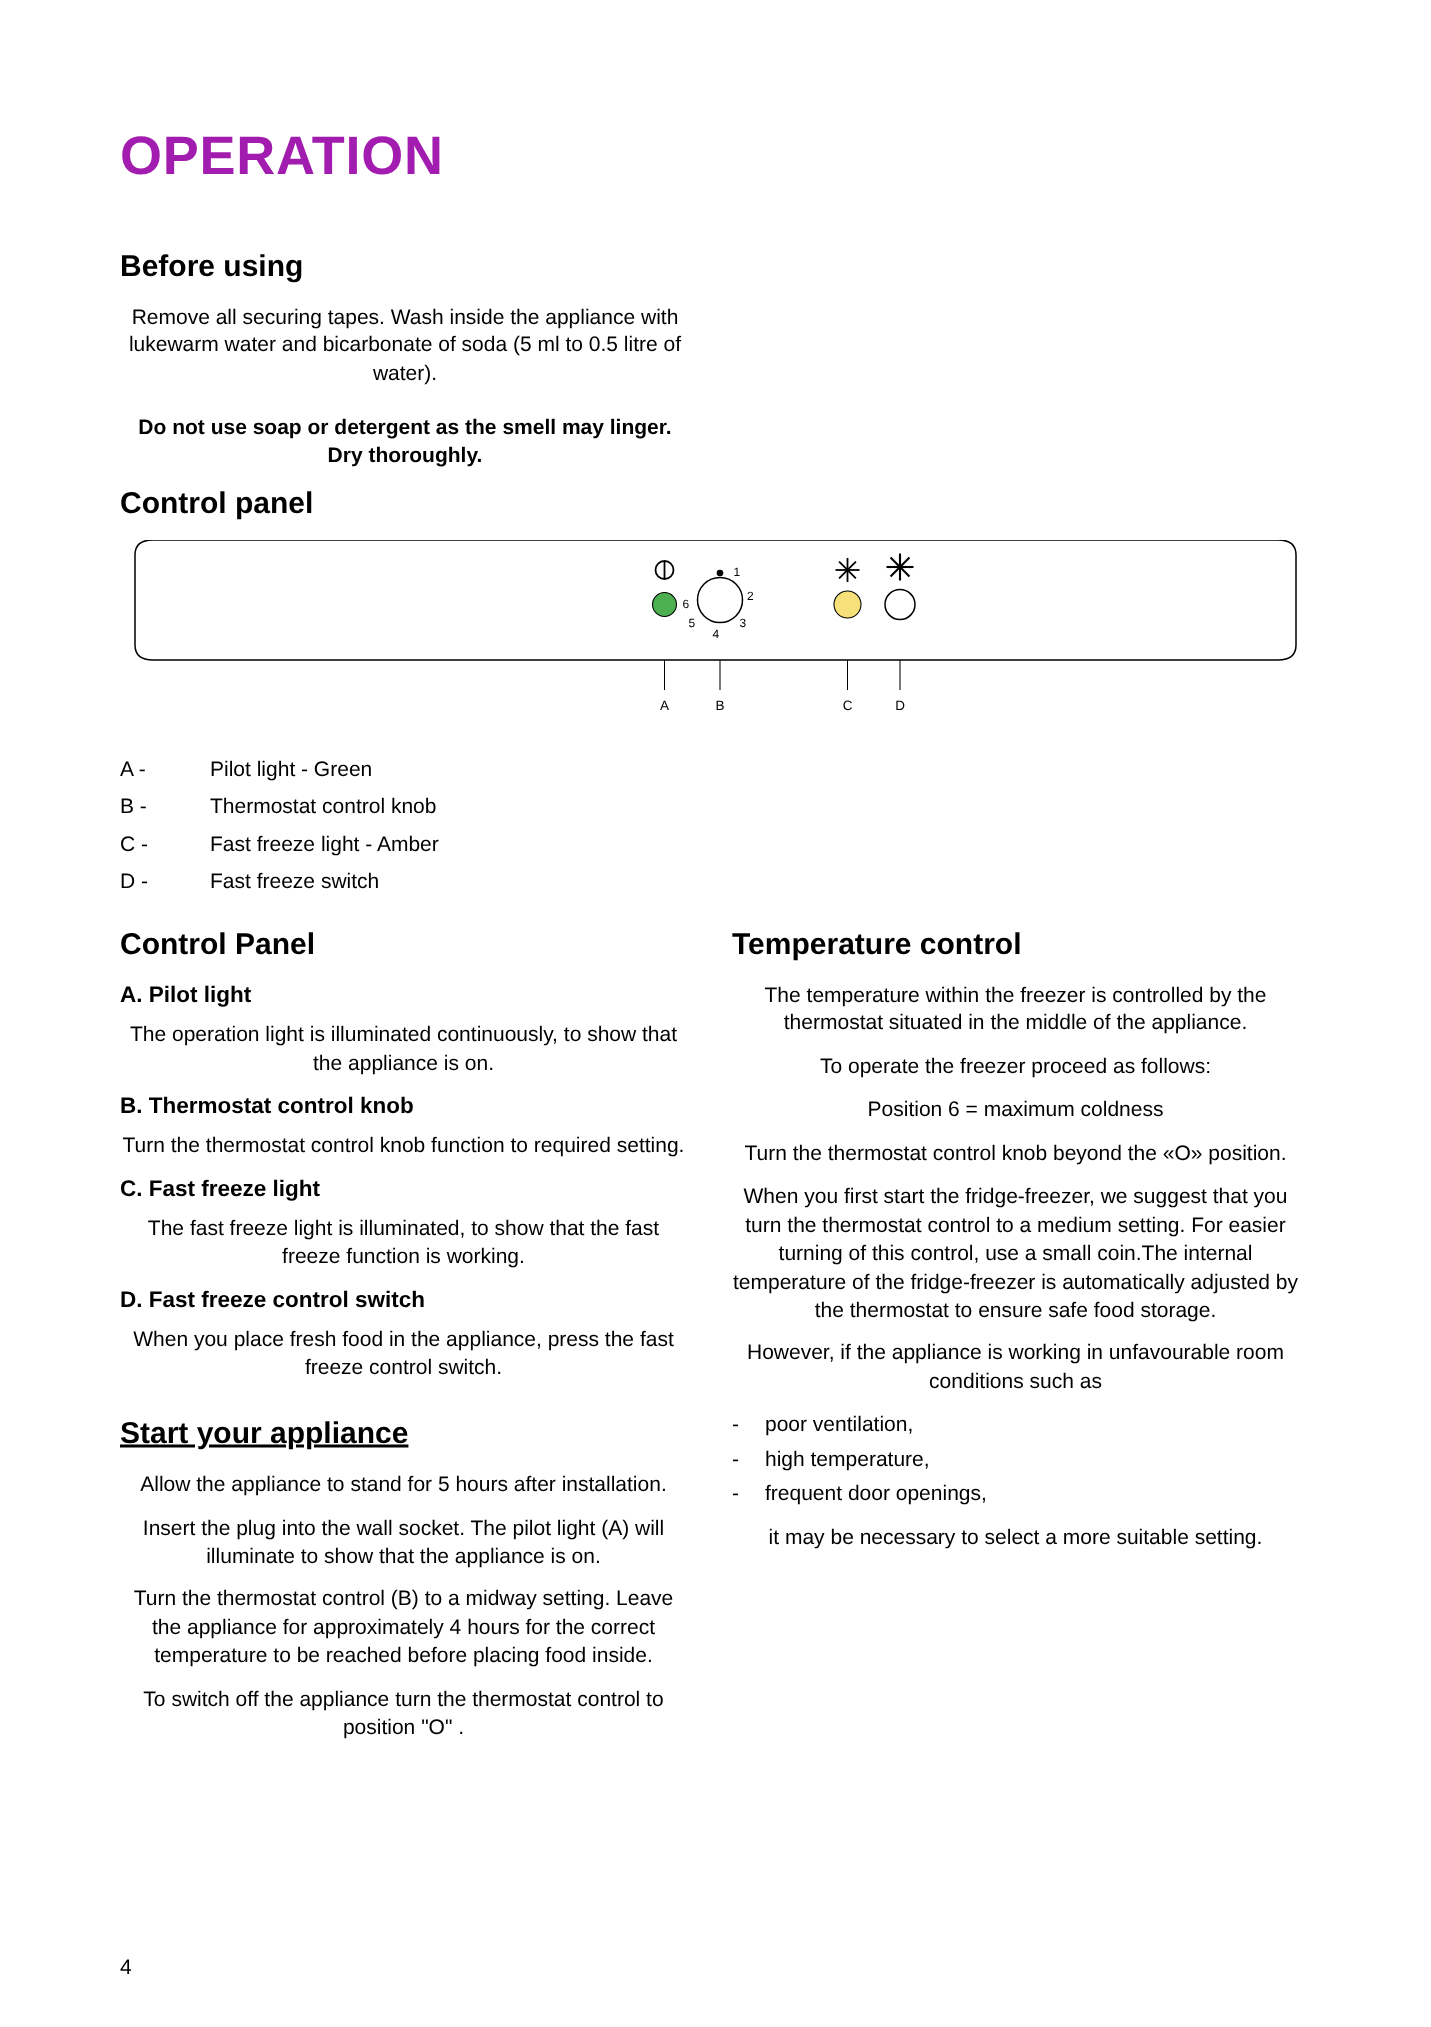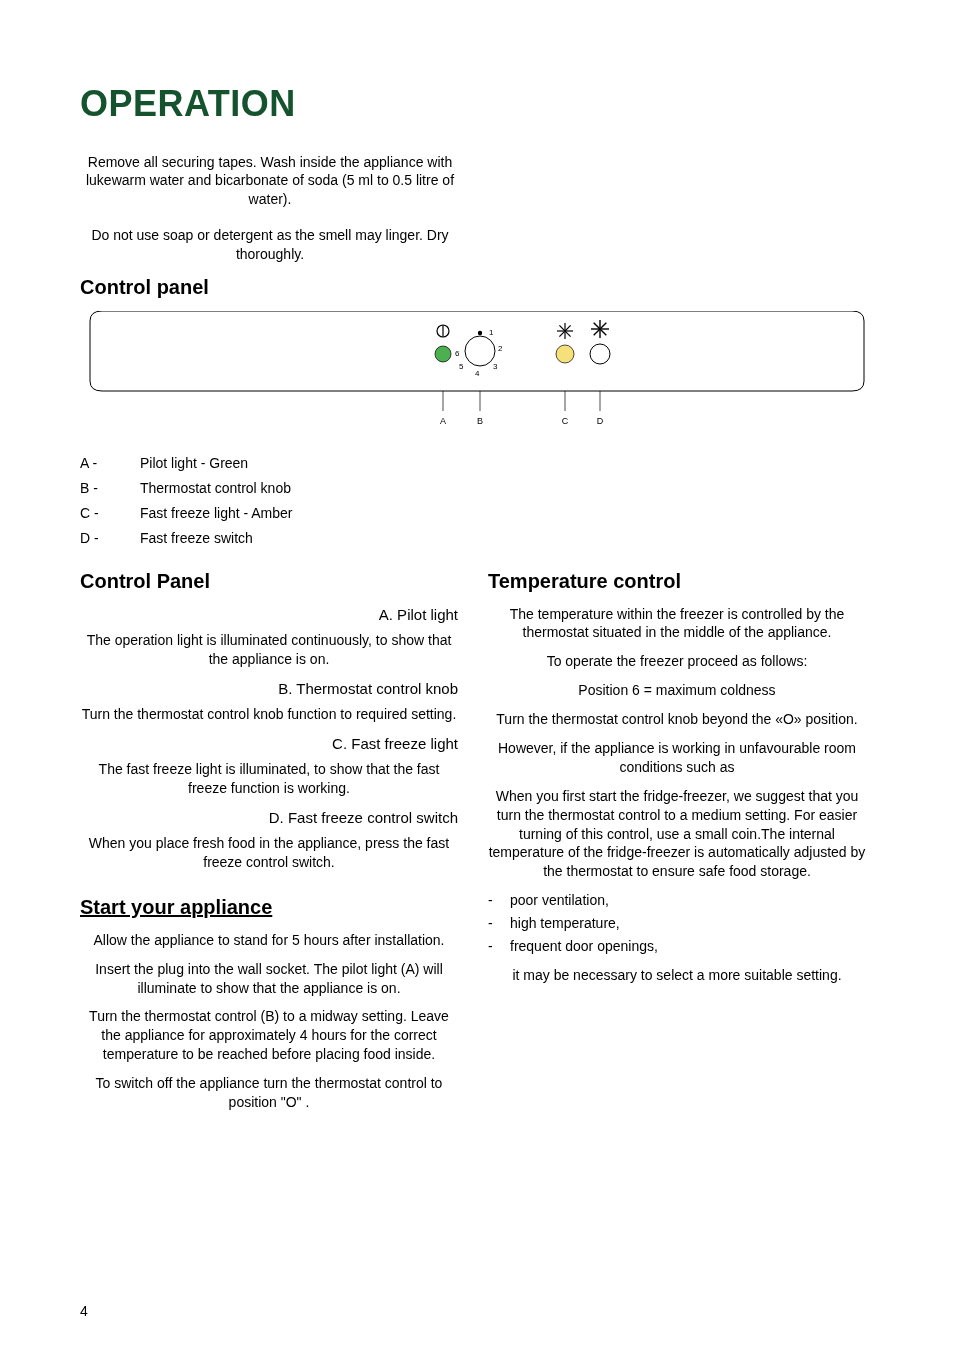--- a/index.html
+++ b/index.html
@@ -12,43 +12,42 @@
       background: #fff;
       padding: 80px 80px 40px 80px;
       width: 954px;
       color: #000;
       font-size: 14px;
       line-height: 1.35;
     }
     h1 {
       font-size: 36px;
       font-weight: bold;
-      color: #14532d;
-      margin-bottom: 24px;
+      color: #a21caf;
+      margin-bottom: 36px;
       letter-spacing: 0.5px;
     }
     h2 {
       font-size: 20px;
       font-weight: bold;
       margin-bottom: 10px;
       margin-top: 8px;
     }
     h3 {
       font-size: 15px;
-      font-weight: normal;
+      font-weight: bold;
       margin-bottom: 6px;
       margin-top: 8px;
-      text-align: right;
     }
     p {
       margin-bottom: 10px;
       text-align: center;
     }
     .bold {
-      font-weight: normal;
+      font-weight: bold;
       margin-top: 17px;
     }
     .top-section {
       width: 380px;
     }
     .control-panel-svg {
       width: 100%;
       margin: 10px 0 18px 0;
     }
     .legend {
@@ -86,20 +85,21 @@
       left: 80px;
       font-size: 14px;
     }
   </style>
 </head>
 <body>
 
 <h1>OPERATION</h1>
 
 <div class="top-section">
+  <h2>Before using</h2>
   <p>Remove all securing tapes. Wash inside the appliance with lukewarm water and bicarbonate of soda (5 ml to 0.5 litre of water).</p>
   <p class="bold">Do not use soap or detergent as the smell may linger. Dry thoroughly.</p>
 
   <h2>Control panel</h2>
 </div>
 
 <div class="control-panel-svg">
   <svg viewBox="0 0 794 120" width="794" height="120">
 
     <path d="M 10 10 Q 10 0 22 0 L 772 0 Q 784 0 784 10 L 784 70 Q 784 80 772 80 L 22 80 Q 10 80 10 70 Z" fill="none" stroke="#000" stroke-width="1"></path>
@@ -188,22 +188,22 @@
     <p>Turn the thermostat control (B) to a midway setting. Leave the appliance for approximately 4 hours for the correct temperature to be reached before placing food inside.</p>
     <p>To switch off the appliance turn the thermostat control to position "O" .</p>
   </div>
 
   <div class="col">
     <h2>Temperature control</h2>
     <p>The temperature within the freezer is controlled by the thermostat situated in the middle of the appliance.</p>
     <p>To operate the freezer proceed as follows:</p>
     <p>Position 6 = maximum coldness</p>
     <p>Turn the thermostat control knob beyond the «O» position.</p>
+    <p>When you first start the fridge-freezer, we suggest that you turn the thermostat control to a medium setting. For easier turning of this control, use a small coin.The internal temperature of the fridge-freezer is automatically adjusted by the thermostat to ensure safe food storage.</p>
     <p>However, if the appliance is working in unfavourable room conditions such as</p>
-    <p>When you first start the fridge-freezer, we suggest that you turn the thermostat control to a medium setting. For easier turning of this control, use a small coin.The internal temperature of the fridge-freezer is automatically adjusted by the thermostat to ensure safe food storage.</p>
     <ul class="dash-list">
       <li>
           <span class="dash">-</span>
           <span>poor ventilation,</span>
         </li>
       <li>
           <span class="dash">-</span>
           <span>high temperature,</span>
         </li>
       <li>

